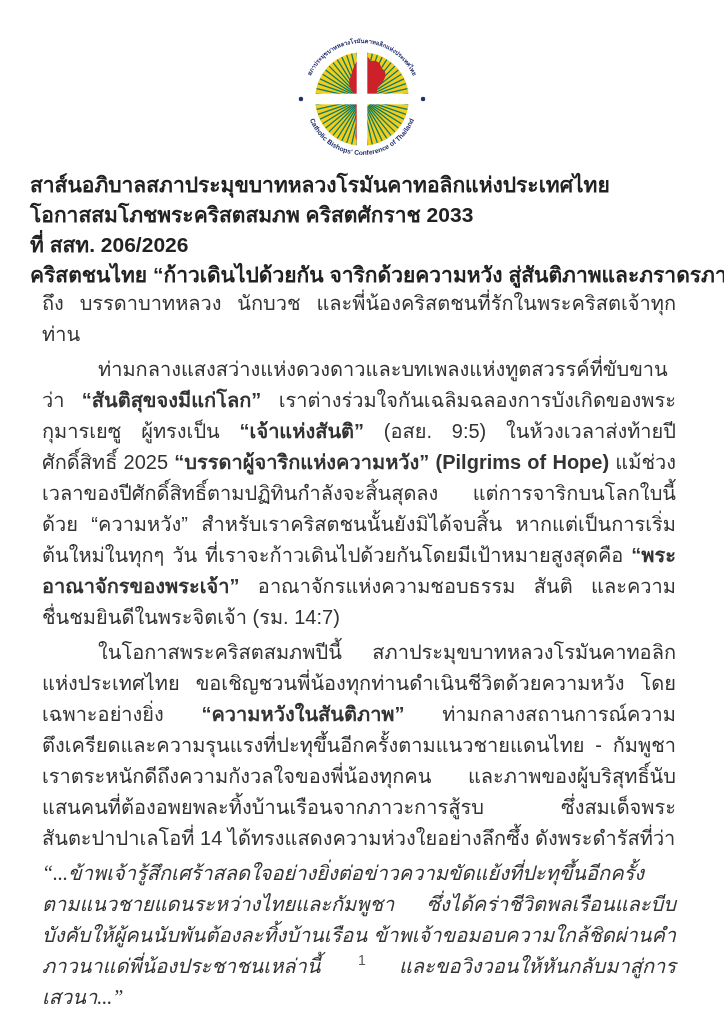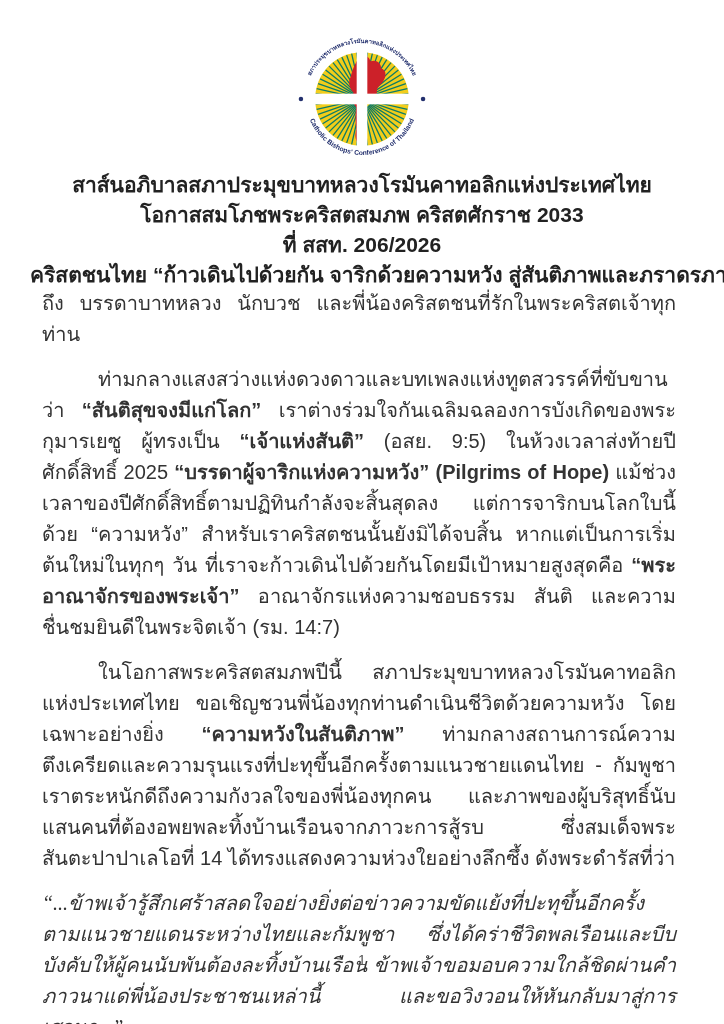--- a/index.html
+++ b/index.html
@@ -12,36 +12,36 @@
     font-family:"Liberation Sans", sans-serif;
     color:#303030;
   }
   .logo-wrap{
     position:absolute;top:28px;left:0;width:724px;
     display:flex;justify-content:center;
   }
   .logo-wrap svg{display:block;}
   .header{
     position:absolute;top:170px;left:30px;right:30px;
-    text-align:center;
+    text-align:left;
     font-weight:700;
     font-size:21px;
     line-height:30px;
     color:#222222;
   }
   .header div{white-space:nowrap;}
   .body-text{
     position:absolute;top:288px;left:42px;right:48px;
     font-size:20px;
     line-height:31px;
     text-align:justify;
     color:#333333;
   }
   .body-text p{margin:0 0 0 0;padding:0;}
-  .body-text p + p{margin-top:14px;}
+  .body-text p + p{margin-top:4px;}
   .salutation{text-indent:0;}
   .para{text-indent:56px;}
   .quote{text-indent:0;font-style:italic;}
   .b{font-weight:700;}
   .i{font-style:italic;font-family:Liberation Serif, serif;}
   .page-number{
     position:absolute;left:0;right:0;top:952px;
     text-align:center;
     font-size:14px;
     color:#555555;

